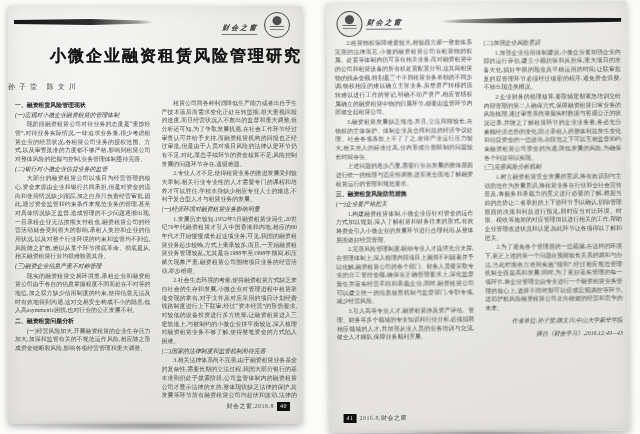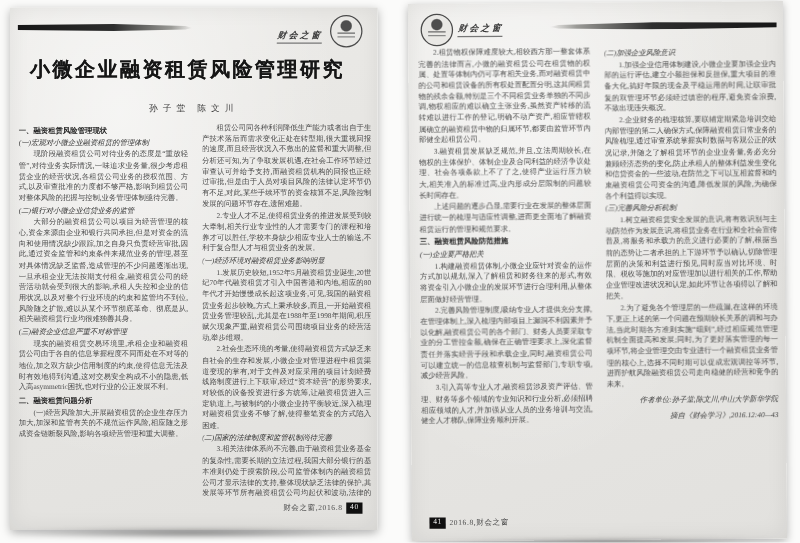--- a/index.html
+++ b/index.html
@@ -38,26 +38,26 @@
   }
   .masthead-l{right:44px;top:17px;}
   .masthead-r{left:40px;top:15px;}
   
   .stamp{position:absolute;width:24px;height:24px;border:1.3px solid #4a4a4a;border-radius:50%;
     background:radial-gradient(circle at 50% 32%, #4e4e4e 0 4px, rgba(0,0,0,0) 5px),#e9e8e5;}
   .stamp:after{content:"";position:absolute;left:5px;right:5px;top:13px;height:1px;background:#6a6a6a;box-shadow:0 3px 0 #8a8a8a;}
   .stamp-l{right:12px;top:6px;}
   .stamp-r{left:10px;top:8px;}
   .article-title{
-    position:absolute;left:16px;right:0;top:40px;text-align:left;
+    position:absolute;left:1px;right:0;top:40px;text-align:right;
     font-size:16px;font-weight:bold;letter-spacing:2px;color:#161616;
     text-shadow:0 0 .4px #222;
   }
   .authors{
-    position:absolute;left:0;right:0;top:76px;text-align:center;
+    position:absolute;left:0;right:0;top:76px;
     font-size:7px;letter-spacing:4px;color:#3d3d3d;
   }
   .cols{position:absolute;display:flex;gap:11px;}
   .cols-left-page{left:7px;top:93px;width:282px;height:301px;}
   .cols-right-page{left:8px;top:36px;width:286px;height:366px;}
   .col{flex:1 1 0;overflow:hidden;
     font-size:5.9px;line-height:1.47;color:#4b4b4b;text-align:justify;
     filter:blur(.22px);
   }
   .blk{margin:0 0 1px 0;}

